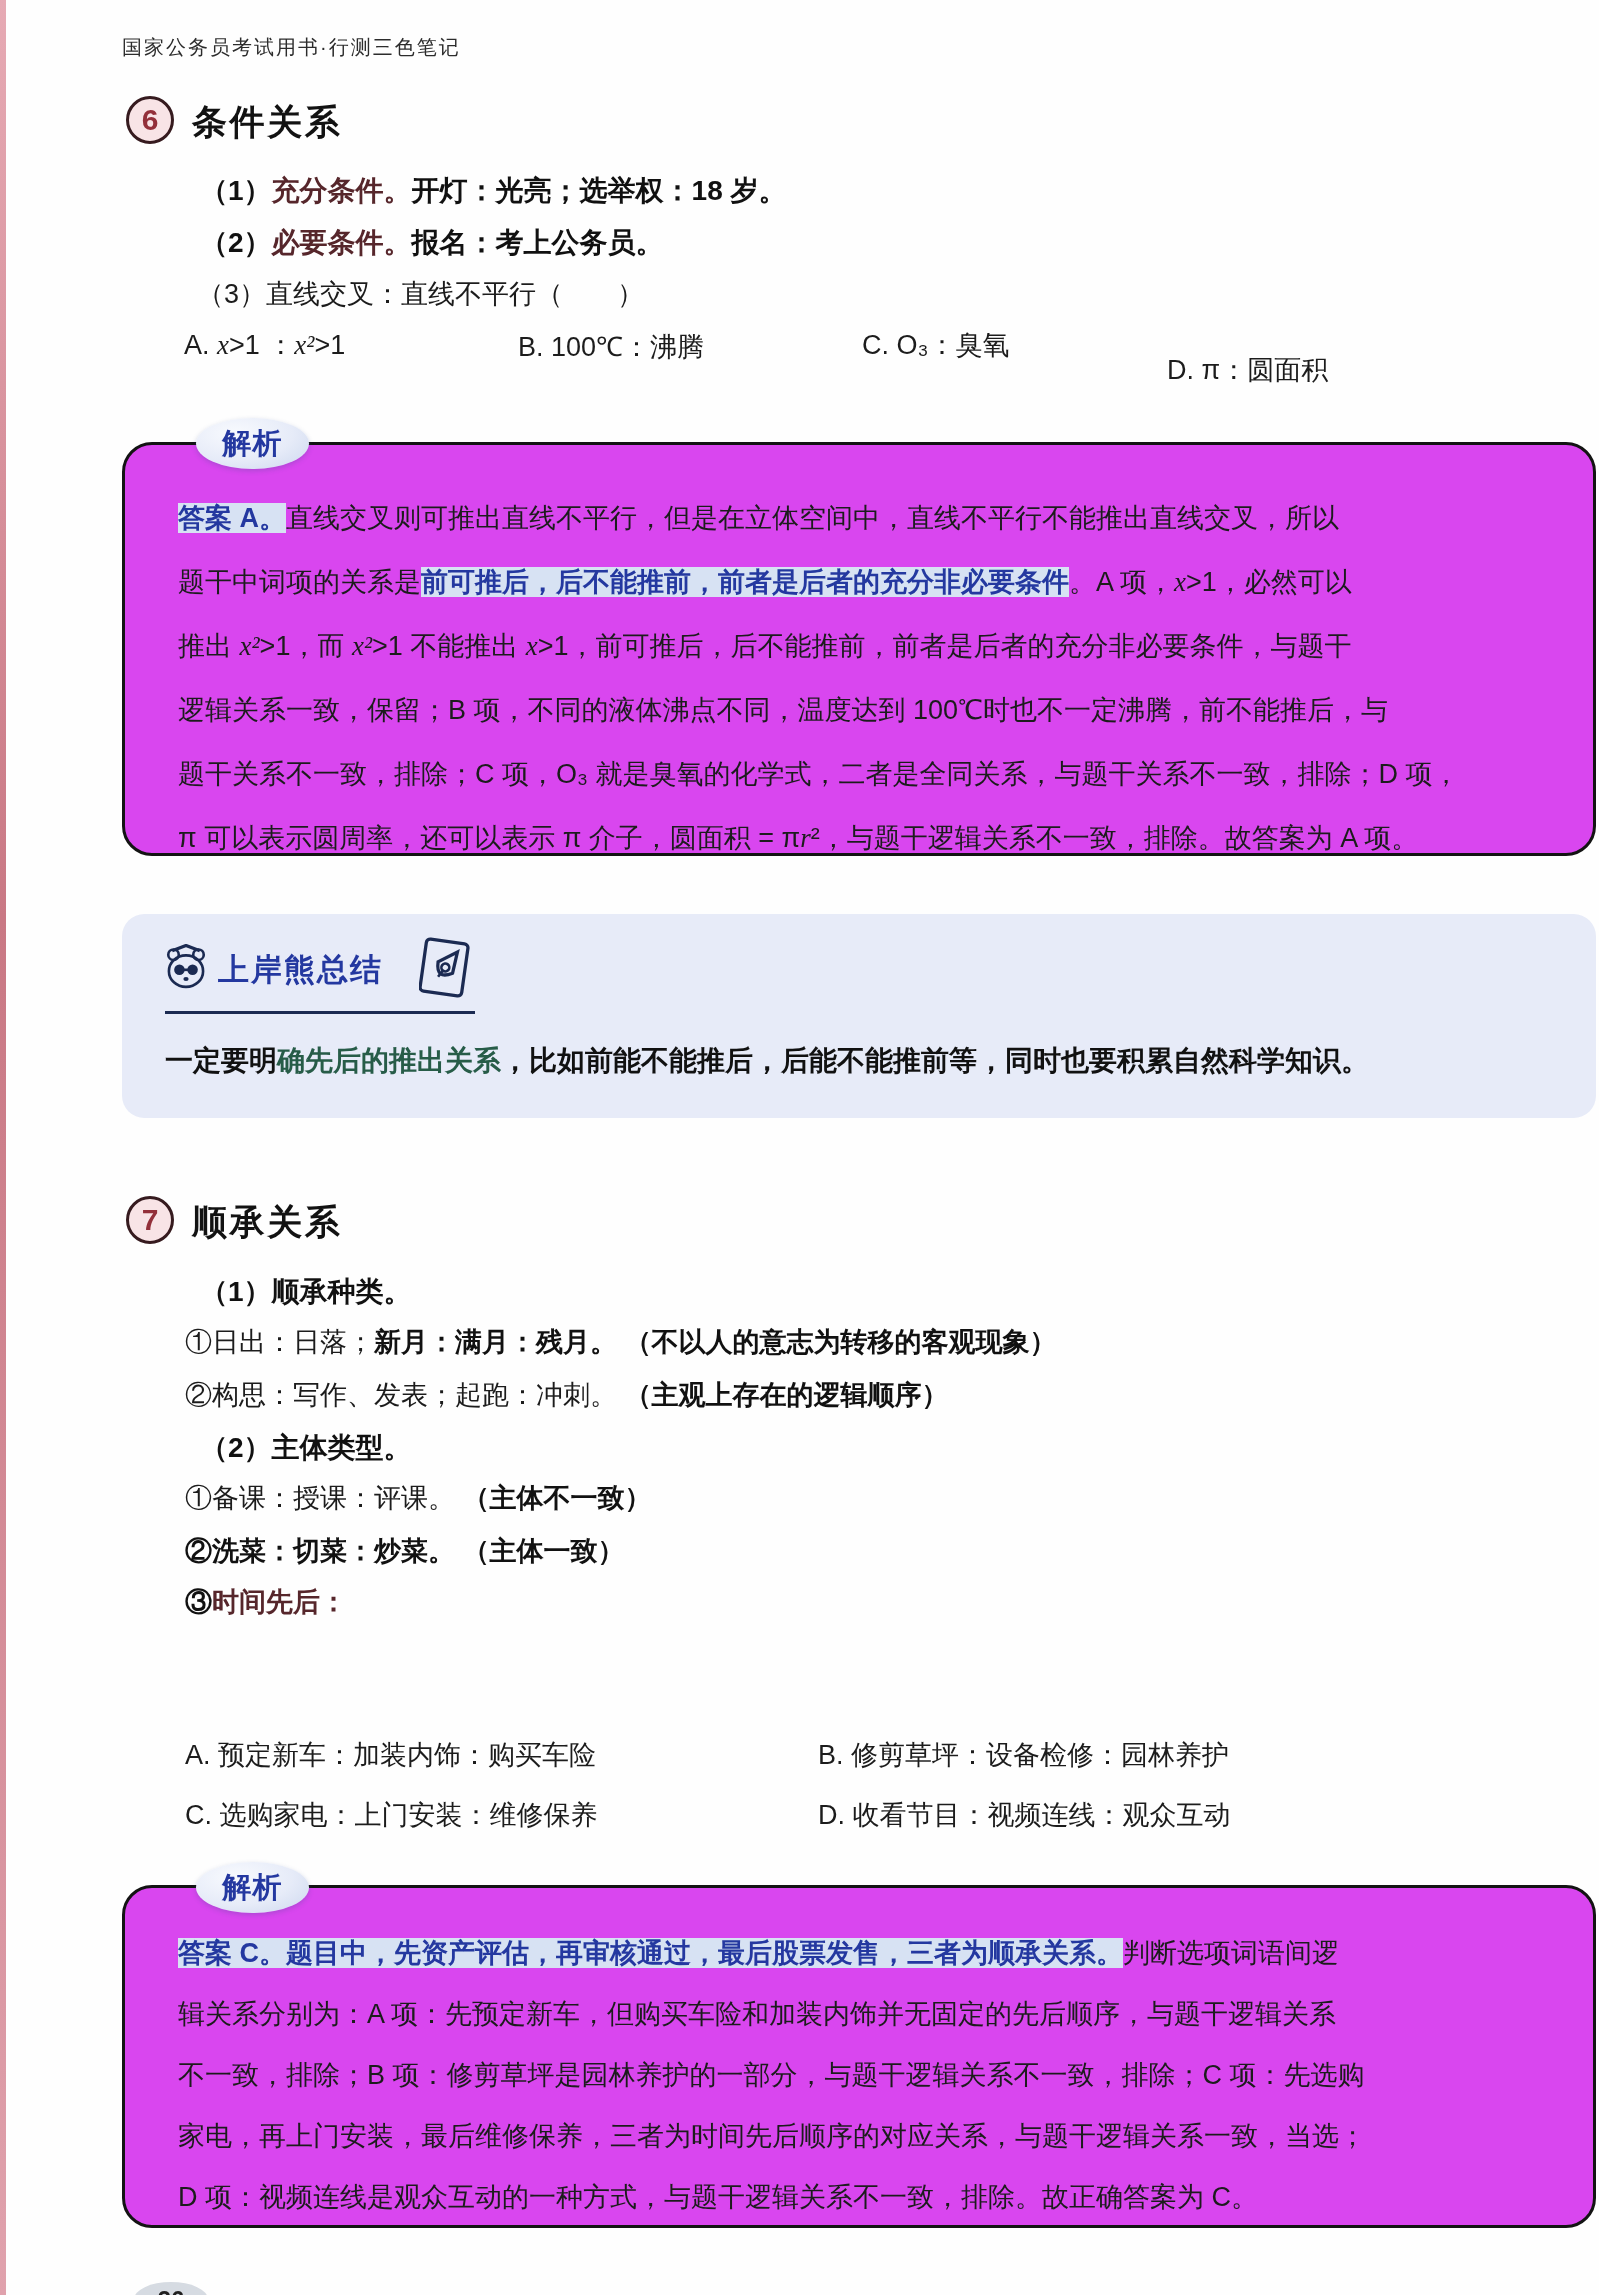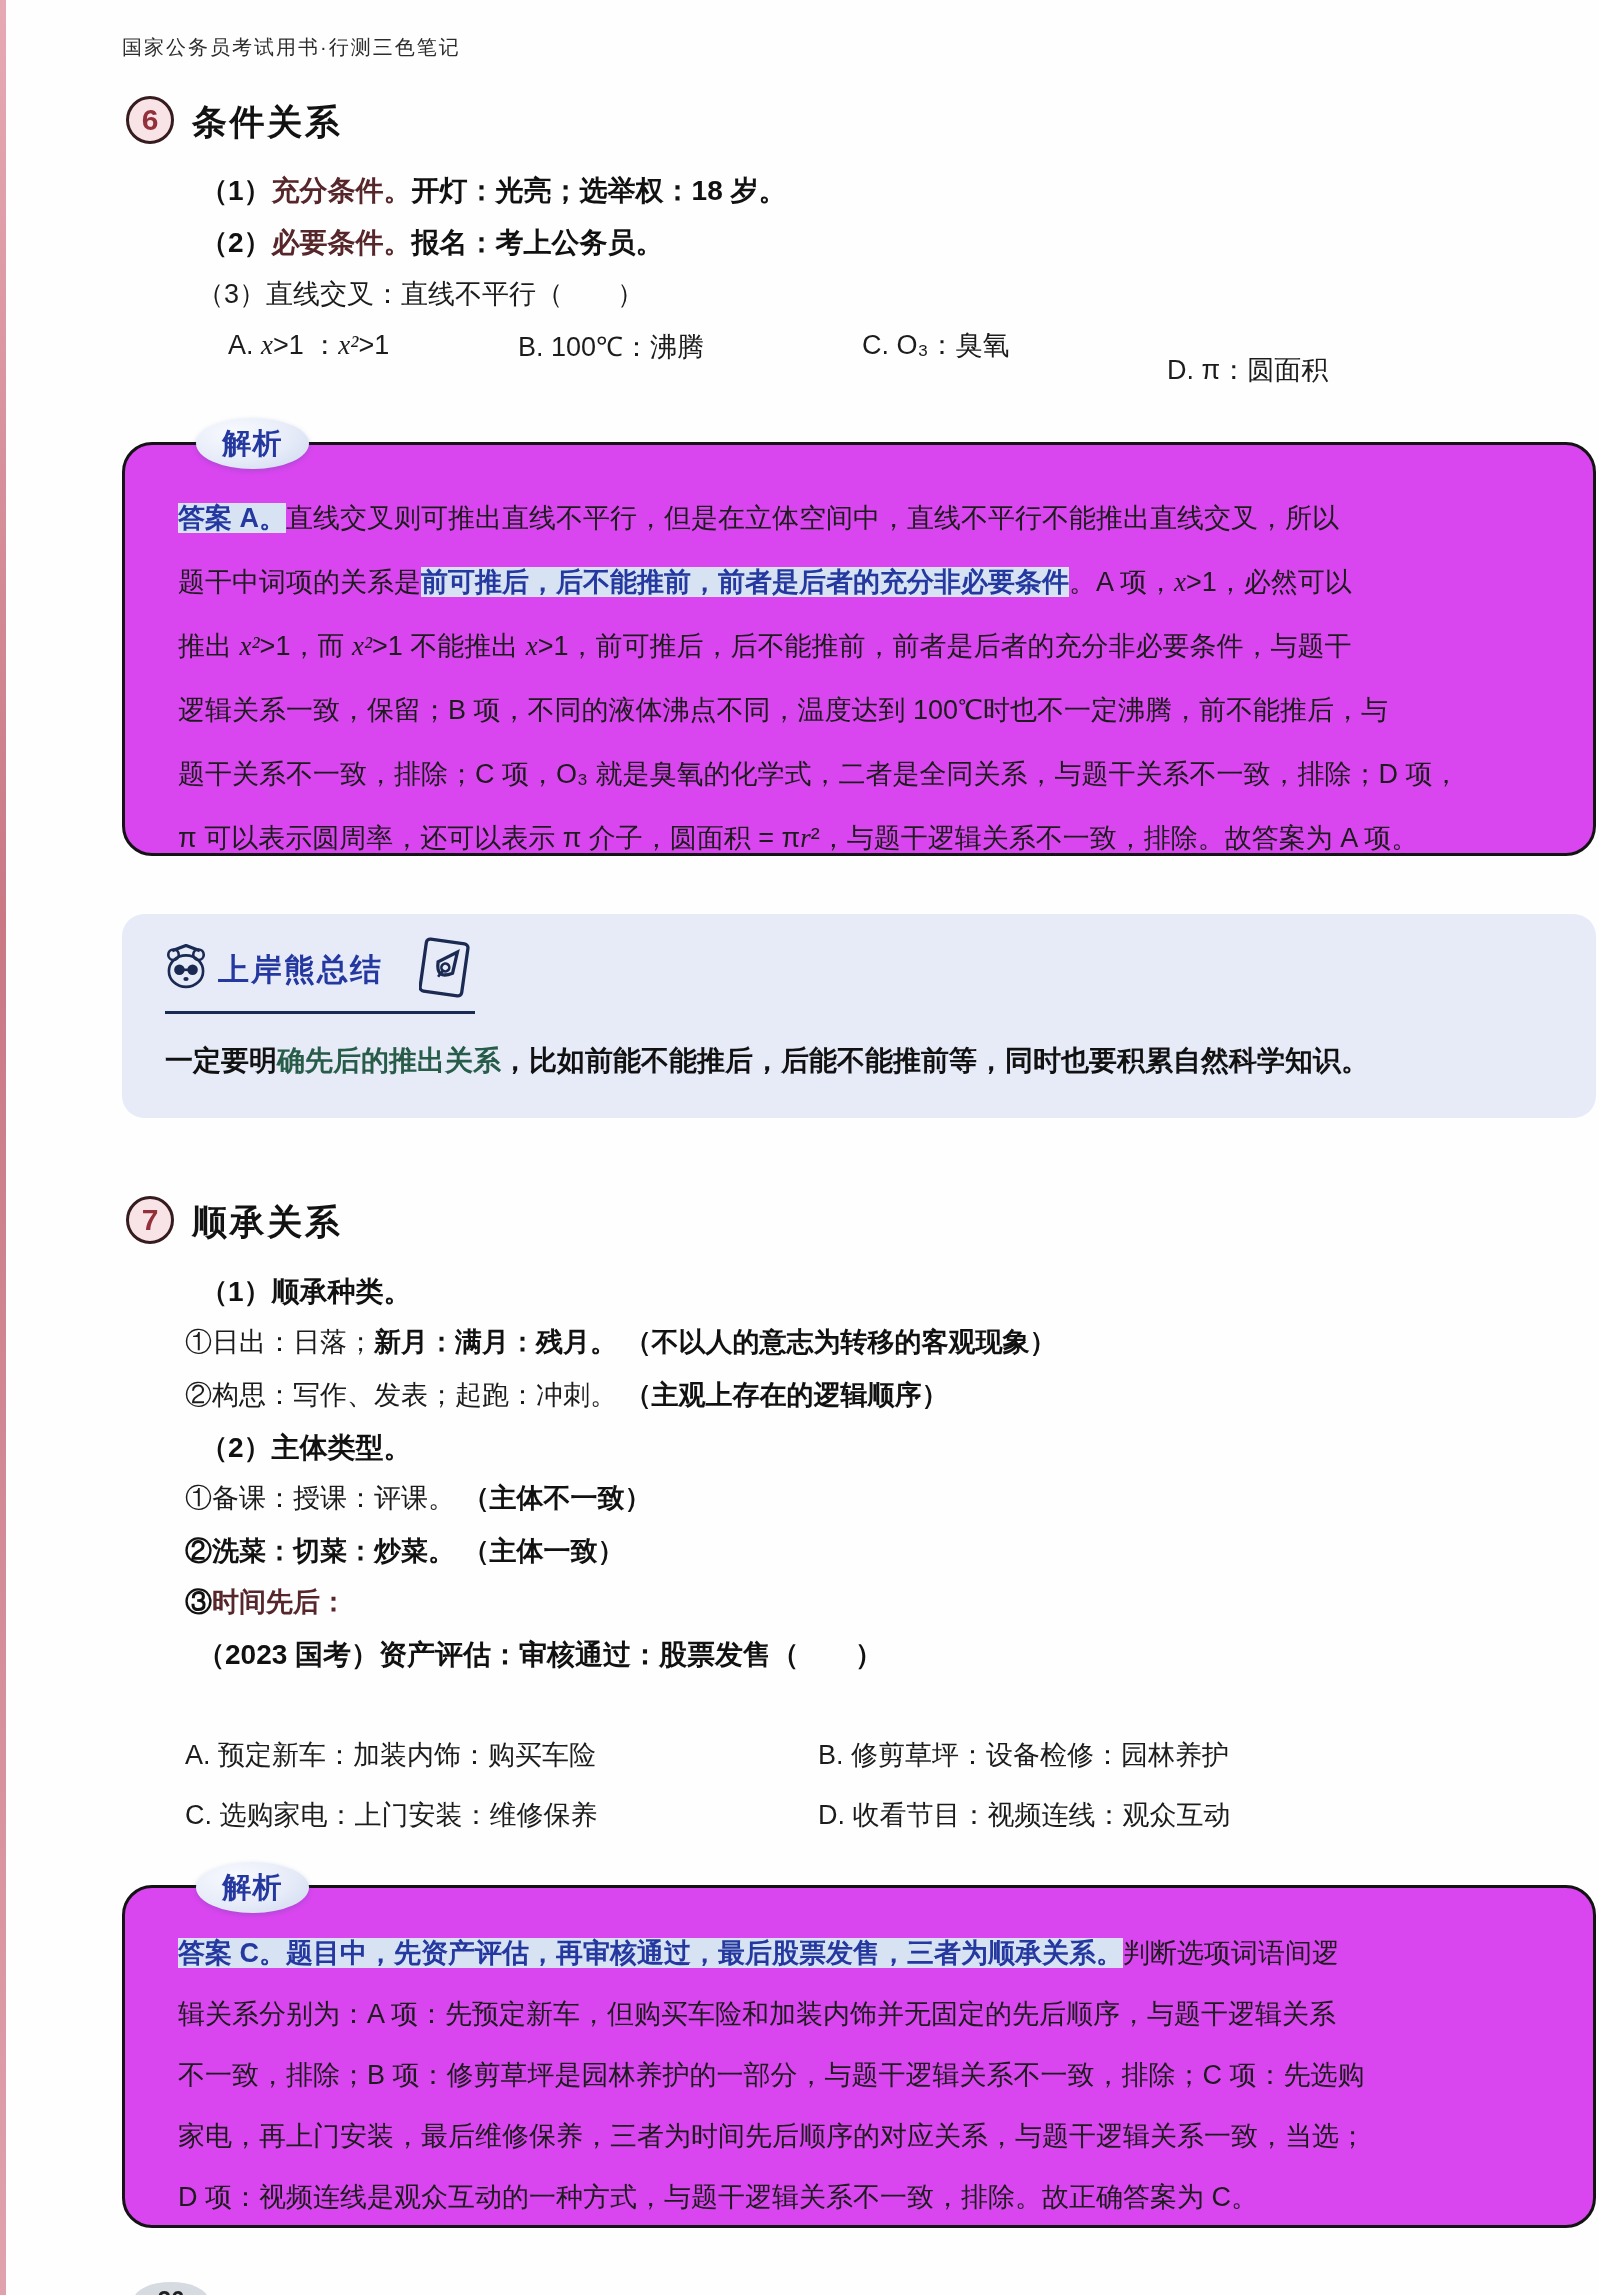--- a/index.html
+++ b/index.html
@@ -81,21 +81,21 @@
 
   <div class="abs badge" style="left:126px;top:96px;">
     <span>6</span>
   </div>
   <div class="abs sec-title" style="left:192px;top:99px;">条件关系</div>
 
   <div class="abs fs43" style="left:200px;top:172px;"><span class="s-b">（1）</span><span class="s-m">充分条件。</span><span class="s-b">开灯：光亮；</span><span class="s-b">选举权：18 岁。</span></div>
   <div class="abs fs43" style="left:200px;top:224px;"><span class="s-b">（2）</span><span class="s-m">必要条件。</span><span class="s-b">报名：考上公务员。</span></div>
   <div class="abs fs41" style="left:197px;top:276px;"><span class="s-k">（3）直线交叉：直线不平行（　　）</span></div>
 
-  <div class="abs fs41" style="left:184px;top:327px;margin-left:44px;"><span class="s-k">A. </span><span class="s-math">x</span><span class="s-k">&gt;1 ：</span><span class="s-math">x²</span><span class="s-k">&gt;1</span></div>
+  <div class="abs fs41" style="left:184px;top:327px;"><span class="s-k">A. </span><span class="s-math">x</span><span class="s-k">&gt;1 ：</span><span class="s-math">x²</span><span class="s-k">&gt;1</span></div>
   <div class="abs fs41" style="left:518px;top:327px;"><span class="s-k">B. 100℃：沸腾</span></div>
   <div class="abs fs41" style="left:862px;top:327px;"><span class="s-k">C. O₃：臭氧</span></div>
   <div class="abs fs41" style="left:1167px;top:346px;margin-top:6px;"><span class="s-k">D. π：圆面积</span></div>
 
   <div class="ana-label" style="top:418px;">解析</div>
   <div class="ana-box" style="top:442px;height:414px;">
     <div class="ana-body" style="margin-top:41px;">
       <div class="ana-line lh97"><span class="s-blue">答案 A。</span><span class="s-k">直线交叉则可推出直线不平行，但是在立体空间中，直线不平行不能推出直线交叉，所以</span></div>
       <div class="ana-line lh97"><span class="s-k">题干中词项的关系是</span><span class="s-blue">前可推后，后不能推前，前者是后者的充分非必要条件</span><span class="s-k">。A 项，</span><span class="s-math">x</span><span class="s-k">&gt;1，必然可以</span></div>
       <div class="ana-line lh97"><span class="s-k">推出 </span><span class="s-math">x²</span><span class="s-k">&gt;1，而 </span><span class="s-math">x²</span><span class="s-k">&gt;1 不能推出 </span><span class="s-math">x</span><span class="s-k">&gt;1，前可推后，后不能推前，前者是后者的充分非必要条件，与题干</span></div>
@@ -142,21 +142,20 @@
   </div>
   <div class="abs sec-title" style="left:192px;top:1199px;">顺承关系</div>
 
   <div class="abs fs43" style="left:200px;top:1273px;"><span class="s-b">（1）</span><span class="s-b">顺承种类。</span></div>
   <div class="abs fs41" style="left:185px;top:1324px;"><span class="s-k">①日出：日落；</span><span class="s-b">新月：满月：残月。</span><span class="s-b"> （不以人的意志为转移的客观现象）</span></div>
   <div class="abs fs41" style="left:185px;top:1377px;"><span class="s-k">②构思：写作、发表；起跑：冲刺。</span><span class="s-b"> （主观上存在的逻辑顺序）</span></div>
   <div class="abs fs43" style="left:200px;top:1429px;"><span class="s-b">（2）</span><span class="s-b">主体类型。</span></div>
   <div class="abs fs41" style="left:185px;top:1480px;"><span class="s-k">①备课：授课：评课。</span><span class="s-b"> （主体不一致）</span></div>
   <div class="abs fs41" style="left:185px;top:1533px;"><span class="s-b">②洗菜：切菜：炒菜。</span><span class="s-b"> （主体一致）</span></div>
   <div class="abs fs41" style="left:185px;top:1584px;"><span class="s-b">③</span><span class="s-m">时间先后：</span></div>
-  <div class="abs fs43" style="left:197px;top:1636px;"><span class="s-b">（2023 国考）</span><span class="s-b">资产评估：审核通过：股票发售（　　）</span></div>
 
   <div class="abs fs41" style="left:185px;top:1737px;"><span class="s-k">A. 预定新车：加装内饰：购买车险</span></div>
   <div class="abs fs41" style="left:818px;top:1737px;"><span class="s-k">B. 修剪草坪：设备检修：园林养护</span></div>
   <div class="abs fs41" style="left:185px;top:1797px;"><span class="s-k">C. 选购家电：上门安装：维修保养</span></div>
   <div class="abs fs41" style="left:818px;top:1797px;"><span class="s-k">D. 收看节目：视频连线：观众互动</span></div>
 
   <div class="ana-label" style="top:1862px;">解析</div>
   <div class="ana-box" style="top:1885px;height:343px;">
     <div class="ana-body" style="margin-top:35px;">
       <div class="ana-line lh93"><span class="s-blue">答案 C。题目中，先资产评估，再审核通过，最后股票发售，三者为顺承关系。</span><span class="s-k">判断选项词语间逻</span></div>

